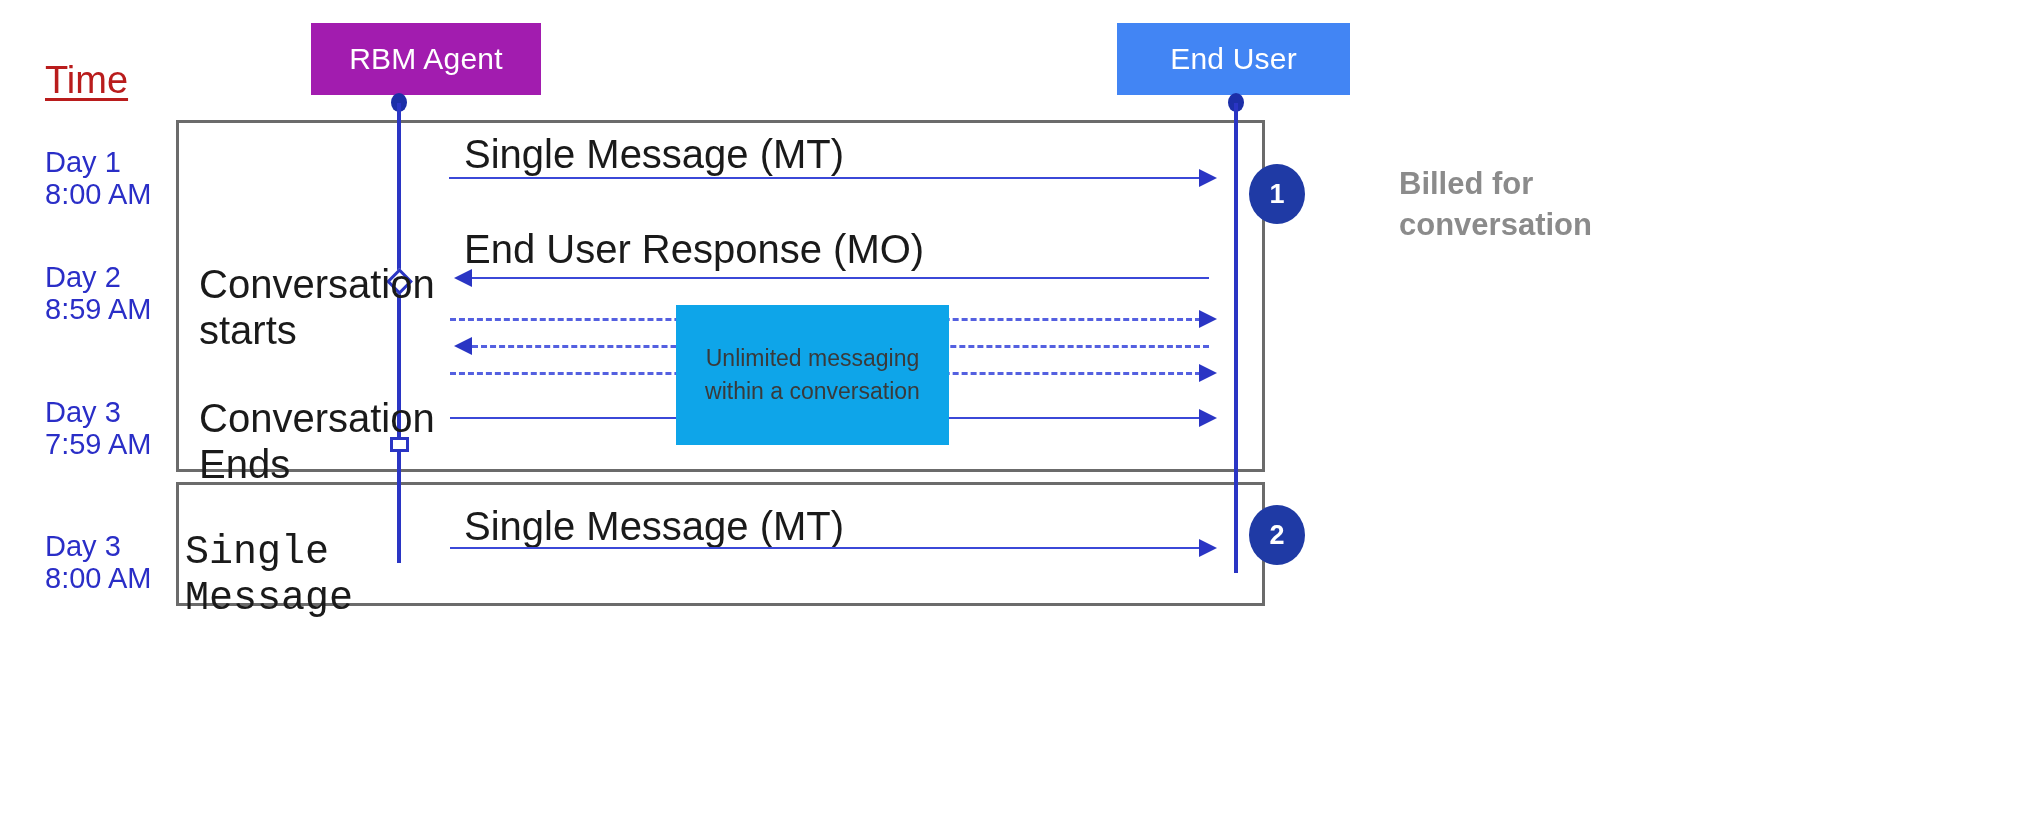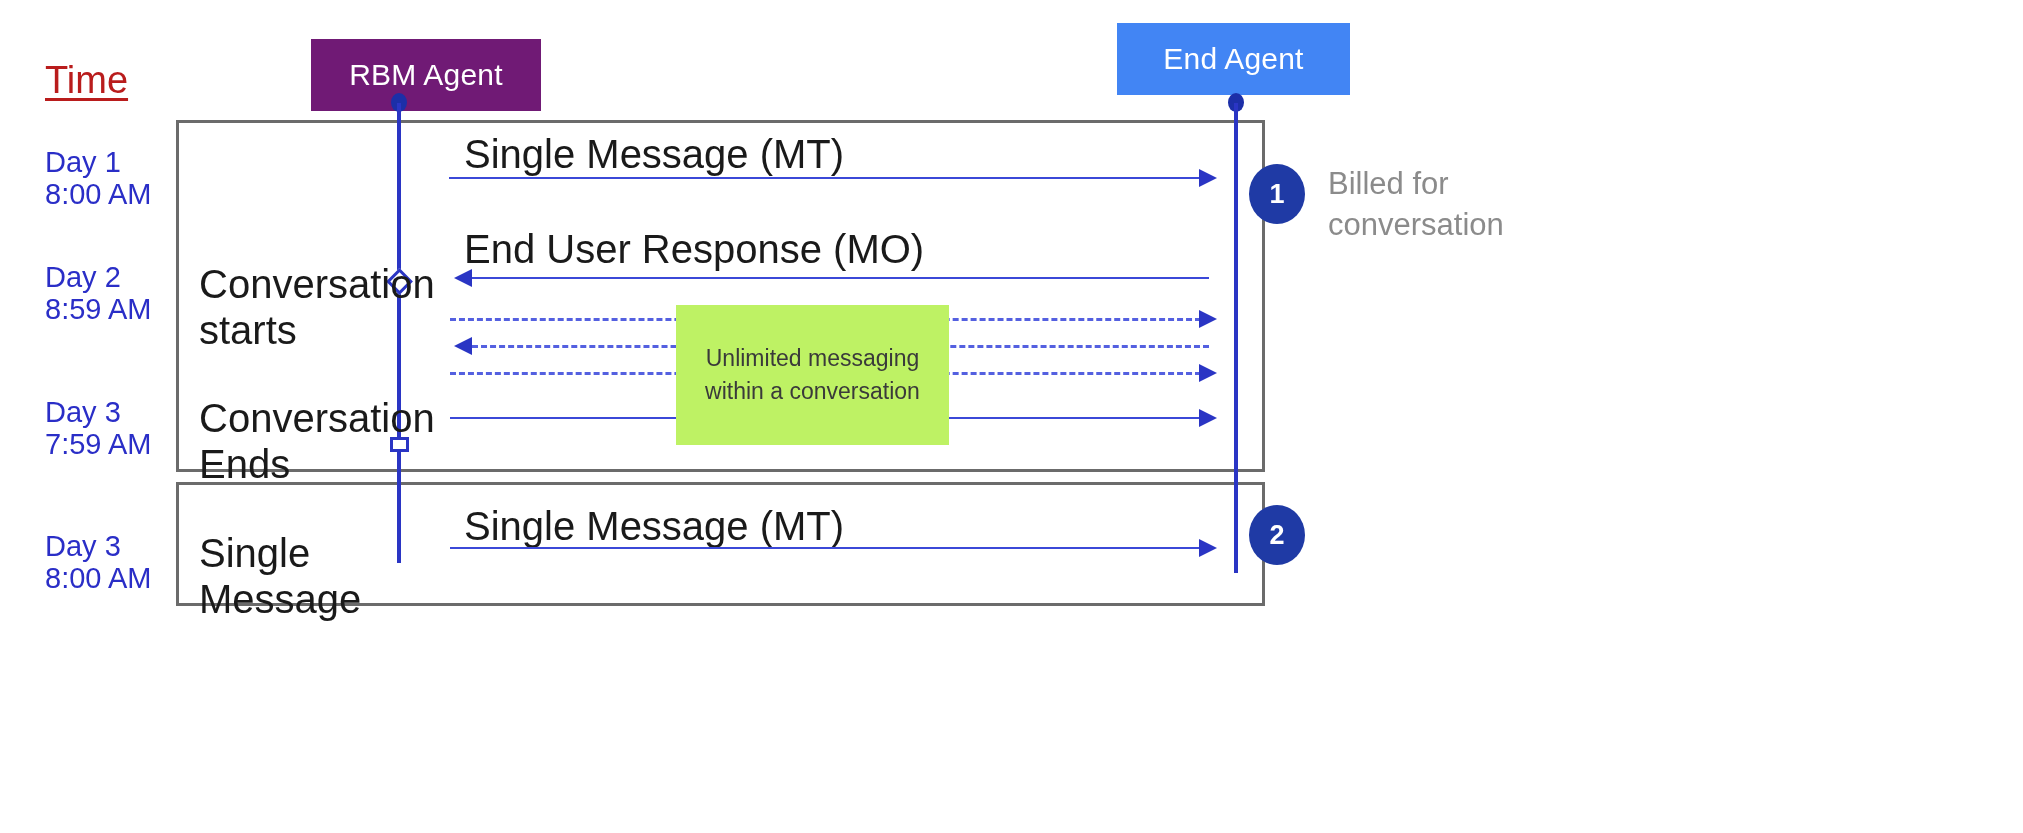--- a/index.html
+++ b/index.html
@@ -21,21 +21,21 @@
 
   
   .actor-box {
     display: flex;
     align-items: center;
     justify-content: center;
     color: #ffffff;
     font-size: 30px;
     letter-spacing: 0.2px;
   }
-  .actor-agent { background: #701a75; margin-top: 16px; }
+  .actor-agent { background: #a21caf; }
   .actor-user  { background: #4285f4; }
 
   
   .time-header {
     color: #b91c1c;
     font-size: 38px;
     text-decoration: underline;
     text-underline-offset: 5px;
   }
   .time-label {
@@ -96,21 +96,21 @@
     width: 0;
     height: 0;
     border-top: 9px solid transparent;
     border-bottom: 9px solid transparent;
   }
   .arrow-head.right { border-left: 18px solid #2a35c4; }
   .arrow-head.left  { border-right: 18px solid #2a35c4; }
 
   
   .note-box {
-    background: #bef264;
+    background: #0ea5e9;
     display: flex;
     flex-direction: column;
     align-items: center;
     justify-content: center;
     text-align: center;
     color: #3a3a3a;
     font-size: 23px;
     line-height: 1.45;
   }
 
@@ -137,21 +137,21 @@
 </head>
 <body>
 
 <div id="stage">
 
   <div class="abs actor-box actor-agent" style="left:311px; top:23px; width:230px; height:72px;">
     <span>RBM Agent</span>
   </div>
 
   <div class="abs actor-box actor-user" style="left:1117px; top:23px; width:233px; height:72px;">
-    <span>End Agent</span>
+    <span>End User</span>
   </div>
 
   <div class="abs time-header" style="left:45px; top:59px;">Time</div>
 
   <div class="abs time-label" style="left:45px; top:146px;">Day 1
 8:00 AM</div>
   <div class="abs time-label" style="left:45px; top:261px;">Day 2
 8:59 AM</div>
   <div class="abs time-label" style="left:45px; top:396px;">Day 3
 7:59 AM</div>
@@ -170,21 +170,21 @@
 
   <div class="abs diamond" style="left:390px; top:272px;"></div>
 
   <div class="abs square-marker" style="left:390px; top:437px;"></div>
 
   <div class="abs msg-label" style="left:199px; top:261px; white-space:pre-line; line-height:1.15;">Conversation
 starts</div>
   <div class="abs msg-label" style="left:199px; top:395px; white-space:pre-line; line-height:1.15;">Conversation
 Ends</div>
 
-  <div class="abs msg-label" style="left:199px; top:530px; white-space:pre-line; line-height:1.15;">Single
+  <div class="abs msg-label" style="left:185px; top:530px; white-space:pre-line; line-height:1.15;font-family:Liberation Mono, monospace;">Single
 Message</div>
 
   <div class="abs msg-label" style="left:464px; top:132px;">Single Message (MT)</div>
   <div class="abs arrow-line" style="left:449px; top:177px; width:752px;"></div>
   <div class="abs arrow-head right" style="left:1199px; top:169px;"></div>
 
   <div class="abs msg-label" style="left:464px; top:227px;">End User Response (MO)</div>
   <div class="abs arrow-line" style="left:472px; top:277px; width:737px;"></div>
   <div class="abs arrow-head left" style="left:454px; top:269px;"></div>
 
@@ -205,20 +205,20 @@
 within a conversation</span>
   </div>
 
   <div class="abs msg-label" style="left:464px; top:504px;">Single Message (MT)</div>
   <div class="abs arrow-line" style="left:450px; top:547px; width:751px;"></div>
   <div class="abs arrow-head right" style="left:1199px; top:539px;"></div>
 
   <div class="abs badge" style="left:1249px; top:164px;">
     <span>1</span>
   </div>
-  <div class="abs billed-note" style="left:1328px; top:163px;">Billed for
+  <div class="abs billed-note" style="left:1399px; top:163px;font-weight:bold;">Billed for
 conversation</div>
 
   <div class="abs badge" style="left:1249px; top:505px;">
     <span>2</span>
   </div>
 
 </div>
 
 </body></html>

